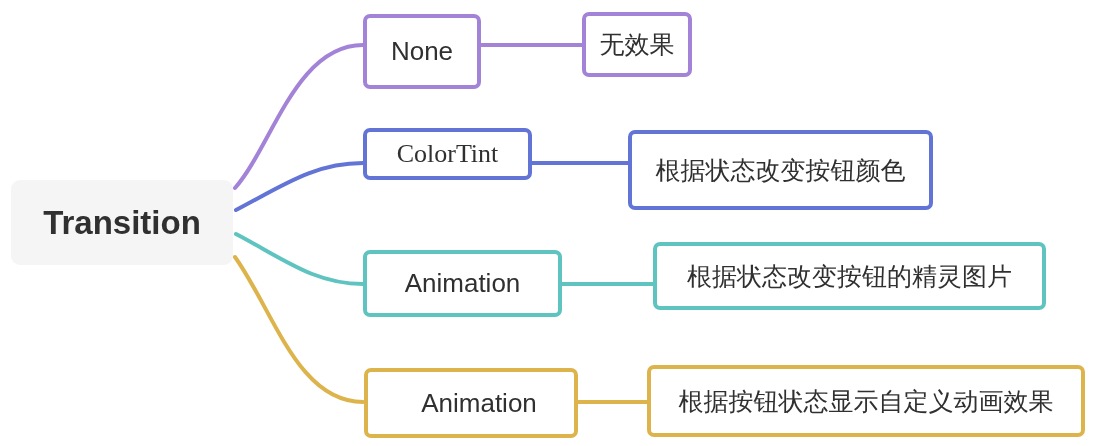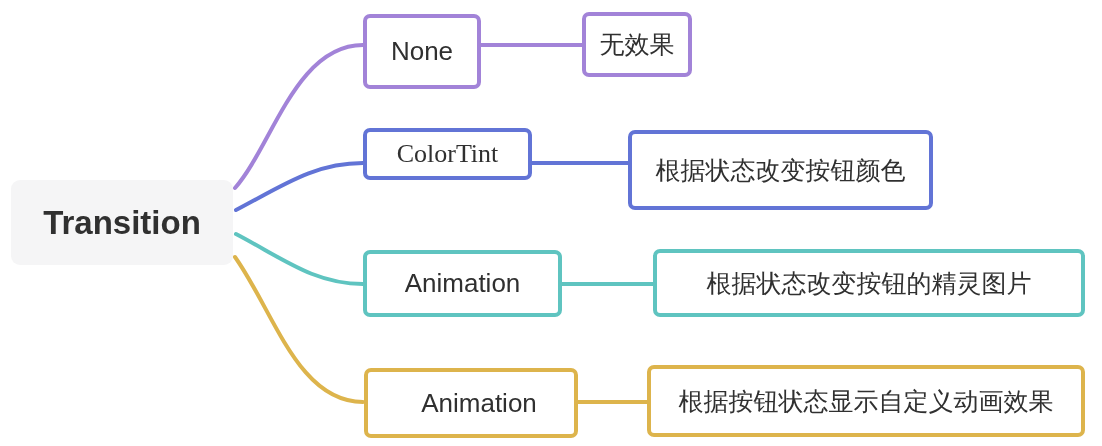--- a/index.html
+++ b/index.html
@@ -46,21 +46,21 @@
     font-size:25px;
   }
   
   .b0-label{left:363px;top:14px;width:118px;height:75px;}
   .b0-desc {left:582px;top:12px;width:110px;height:65px;}
   
   .b1-label{left:363px;top:128px;width:169px;height:52px;font-family:Liberation Serif, serif;}
   .b1-desc {left:628px;top:130px;width:305px;height:80px;}
   
   .b2-label{left:363px;top:250px;width:199px;height:67px;}
-  .b2-desc {left:653px;top:249px;width:432px;height:68px;}
+  .b2-desc {left:653px;top:242px;width:393px;height:68px;}
   
   .b3-label{left:364px;top:368px;width:214px;height:70px;padding-left:16px;}
   .b3-desc {left:647px;top:365px;width:438px;height:72px;}
 </style>
 </head>
 <body>
 
 <div class="canvas">
 
   <svg class="connectors" viewBox="0 0 1102 446">

